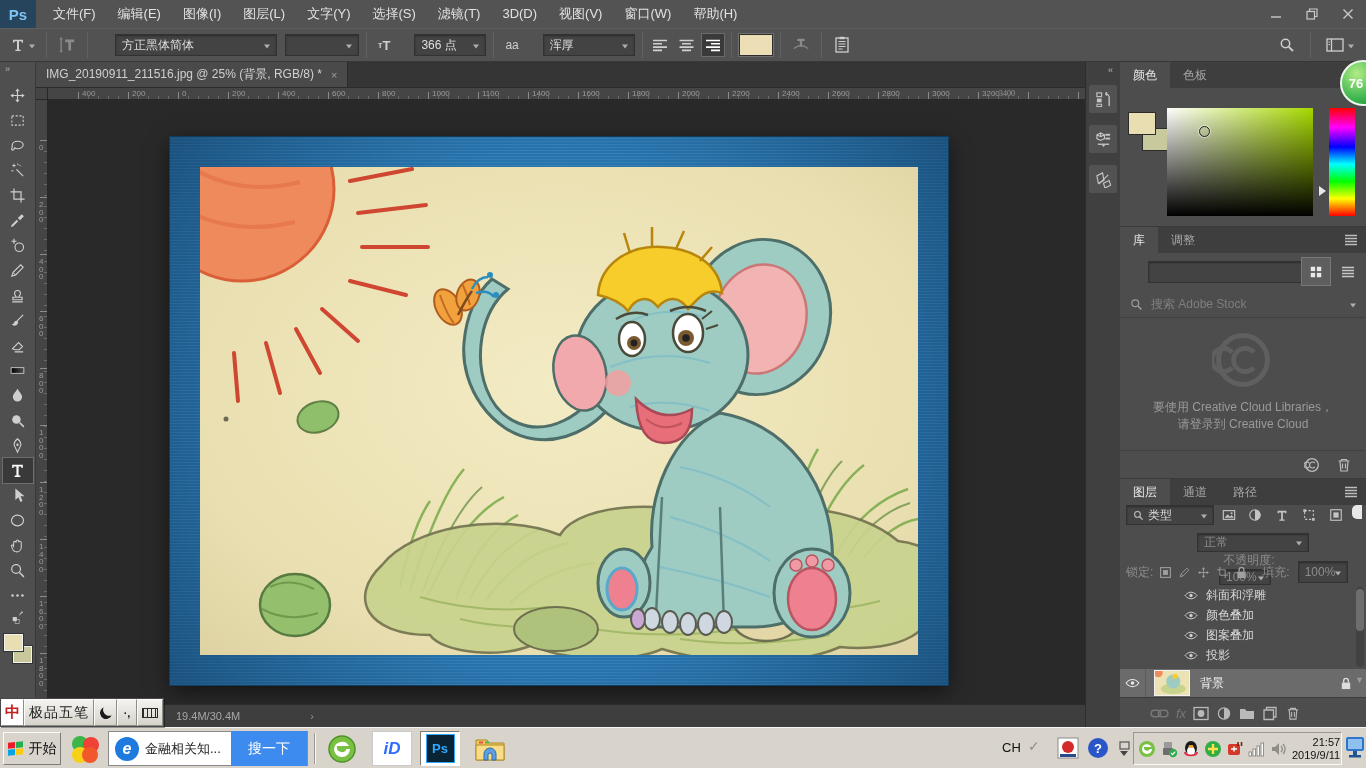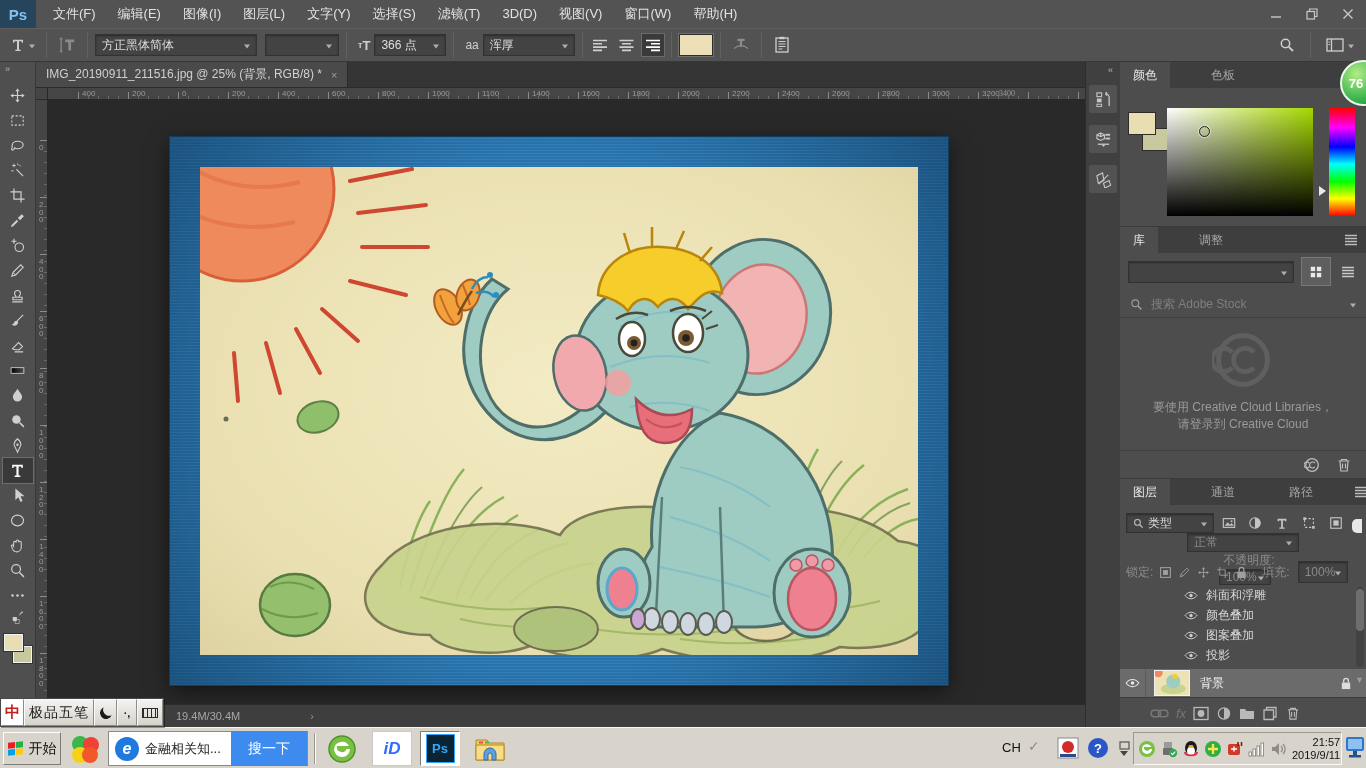--- a/index.html
+++ b/index.html
@@ -21,21 +21,21 @@
 .win-btn svg{width:12px;height:12px;}
 
 
 .optionsbar{position:absolute;top:28px;left:0;width:1366px;height:34px;background:#525252;
   border-top:1px solid #5f5f5f;border-bottom:1px solid #383838;display:flex;align-items:center;
   color:#d4d4d4;z-index:10;padding-left:6px;}
 .opt-sep{width:1px;height:26px;background:#616161;margin:0 7px;flex:0 0 aupx;}
 .opt-icon{display:flex;align-items:center;justify-content:center;color:#cfcfcf;padding:0 4px;}
 .opt-icon svg{width:18px;height:18px;}
 .select{height:22px;background:#434343;border:1px solid #323232;box-shadow:inset 0 1px 2px rgba(0,0,0,.35);
-  display:flex;align-items:center;padding:0 6px;font-size:12px;color:#dedede;}
+  display:flex;align-items:center;padding:0 6px;font-size:12px;color:#dedede;margin-left:20px;}
 .chev{width:0;height:0;border:3.5px solid transparent;border-top:4.5px solid #aeaeae;transform:translateY(2.5px);margin-left:auto;}
 .grayed{color:#8b8b8b !important;}
 .align-group{display:flex;gap:4px;align-items:center;}
 .al{width:22px;height:22px;display:flex;align-items:center;justify-content:center;color:#cfcfcf;}
 .al.active{background:#3a3a3a;outline:1px solid #6b6b6b;color:#fff;}
 .al svg{width:15px;height:13px;}
 .color-swatch{width:34px;height:22px;background:#ecdfb5;border:1px solid #2e2e2e;box-shadow:0 0 0 1px #707070;}
 .opt-right{margin-left:auto;display:flex;align-items:center;gap:4px;padding-right:8px;}
 
 
@@ -76,21 +76,21 @@
 .ds-expand{margin-left:64px;width:16px;height:16px;display:flex;align-items:center;justify-content:center;color:#8f8f8f;font-size:11px;}
 
 
 .cstrip{position:absolute;top:62px;left:1085px;width:35px;height:665px;background:#404040;border-left:1px solid #2d2d2d;}
 .cstrip-collapse{text-align:right;color:#b5b5b5;font-size:9px;padding:3px 6px 2px 0;letter-spacing:1px;}
 .cbtn{width:28px;height:28px;margin:8px auto 12px;background:#525252;border-radius:2px;display:flex;align-items:center;justify-content:center;color:#c6c6c6;}
 .cbtn svg{width:17px;height:17px;}
 
 
 .panels{position:absolute;top:62px;left:1120px;width:246px;height:665px;background:#4d4d4d;z-index:6;}
-.panel-tabs{height:26px;background:#3e3e3e;display:flex;font-size:12px;color:#a5a5a5;align-items:stretch;gap:28px;}
+.panel-tabs{height:26px;background:#3e3e3e;display:flex;font-size:12px;color:#a5a5a5;align-items:stretch;}
 .ptab{padding:0 13px;display:flex;align-items:center;white-space:nowrap;}
 .ptab.active{background:#4d4d4d;color:#e8e8e8;}
 .pmenu{margin-left:auto;display:flex;align-items:center;padding-right:8px;color:#bdbdbd;}
 .pmenu svg{width:14px;height:12px;}
 
 .color-panel{position:relative;height:164px;}
 .cp-swatches{position:absolute;left:8px;top:50px;width:44px;height:44px;}
 .cp-fg{position:absolute;left:0;top:0;width:28px;height:23px;background:#e9ddb2;border:1px solid #2c2c2c;z-index:2;}
 .cp-bg{position:absolute;left:14px;top:16px;width:28px;height:23px;background:#c9c99e;border:1px solid #2c2c2c;}
 .cp-field{position:absolute;left:47px;top:46px;width:146px;height:108px;background:#a6d800;
@@ -106,21 +106,21 @@
   display:flex;align-items:center;justify-content:center;color:#e8e8e8;}
 .lib-list{position:absolute;left:216px;top:34px;width:24px;height:22px;display:flex;align-items:center;justify-content:center;color:#c9c9c9;}
 .lib-search{position:absolute;left:0;top:64px;width:246px;height:27px;border-bottom:1px solid #414141;display:flex;align-items:center;color:#7f7f7f;padding:0 10px;gap:8px;}
 .lib-body{position:absolute;left:0;top:92px;width:246px;height:132px;display:flex;flex-direction:column;align-items:center;color:#9a9a9a;font-size:12px;}
 .cc-ghost{margin-top:10px;color:#5f5f5f;}
 .lib-msg{line-height:17px;text-align:center;}
 .lib-footer{position:absolute;left:0;bottom:0;width:246px;height:28px;border-top:1px solid #414141;display:flex;align-items:center;justify-content:flex-end;gap:16px;padding-right:14px;color:#bdbdbd;}
 .lib-footer svg{width:16px;height:16px;}
 
 .layers-panel{position:relative;height:249px;border-top:1px solid #3a3a3a;}
-.lp-filter{position:absolute;left:0;top:26px;width:246px;height:28px;display:flex;align-items:flex-end;padding:0 4px;}
+.lp-filter{position:absolute;left:0;top:26px;width:246px;height:28px;display:flex;align-items:flex-start;padding:0 4px;}
 .lp-type{width:88px;height:20px;margin-left:2px;gap:4px;}
 .lp-fbtn{width:24px;height:20px;display:flex;align-items:center;justify-content:center;color:#c4c4c4;margin-left:3px;}
 .lp-fbtn svg{width:14px;height:14px;}
 .lp-toggle{margin-left:4px;width:10px;height:14px;border-radius:5px 0 0 5px;background:#e8e8e8;}
 .lp-blend{position:absolute;left:0;top:54px;width:246px;height:26px;display:flex;align-items:center;padding:0 6px;color:#8b8b8b;flex-direction:column;}
 .lp-lock{position:absolute;left:0;top:80px;width:246px;height:26px;display:flex;align-items:center;padding:0 6px;color:#8b8b8b;gap:6px;}
 .lock-ico{color:#9f9f9f;display:flex;}
 .lock-ico svg{width:13px;height:13px;}
 .lp-effects{position:absolute;left:0;top:106px;width:246px;height:84px;background:#4d4d4d;}
 .fx-row{height:20px;display:flex;align-items:center;padding-left:64px;gap:8px;color:#d8d8d8;font-size:12px;}

